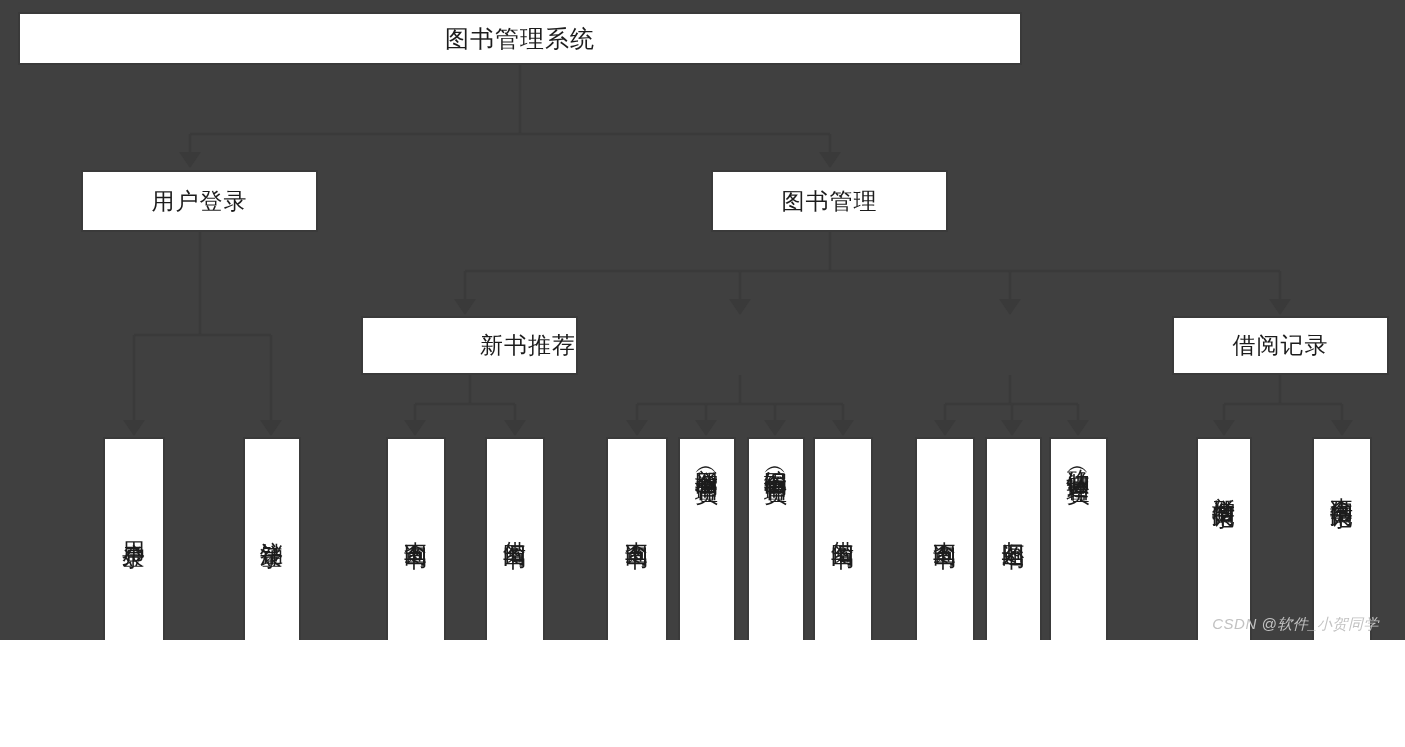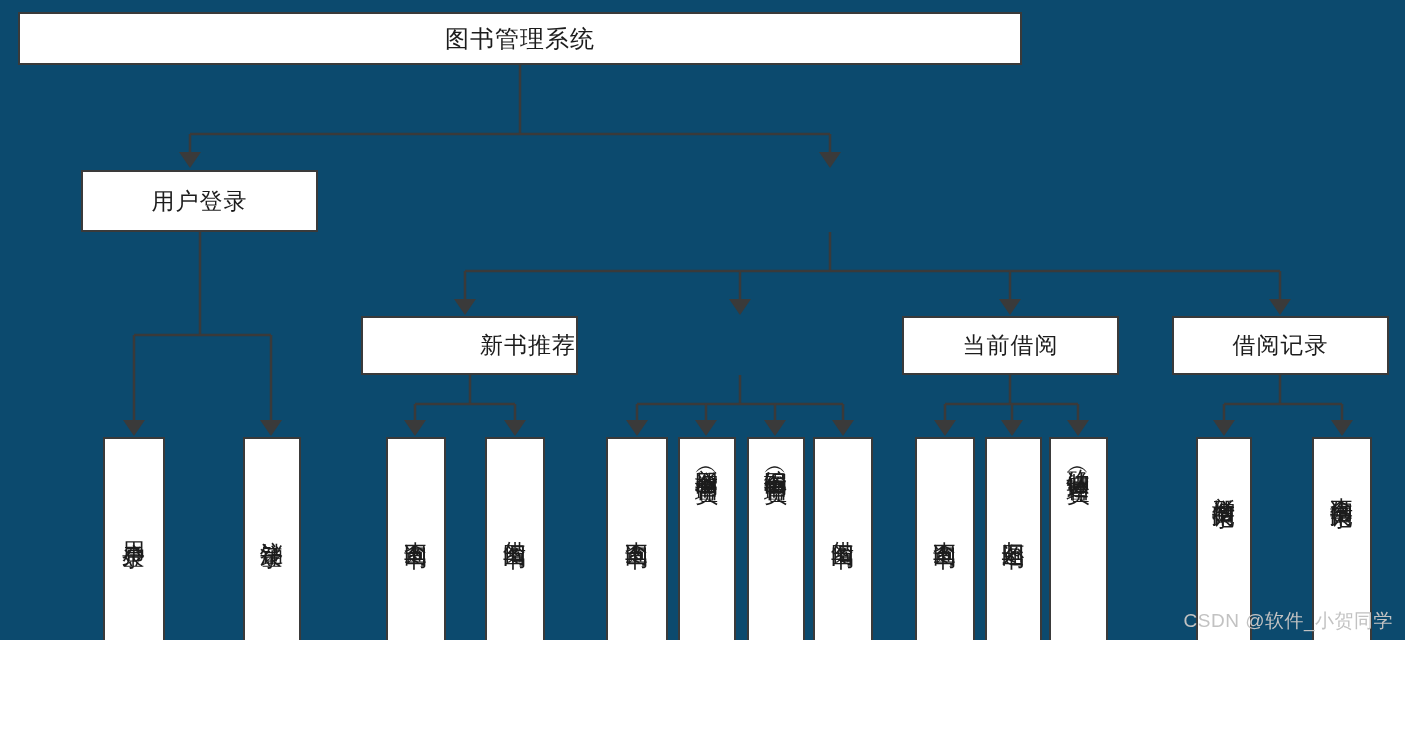--- a/index.html
+++ b/index.html
@@ -7,21 +7,21 @@
     padding: 0;
     background: #ffffff;
   }
   body {
     font-family: "Liberation Sans", "DejaVu Sans", sans-serif;
   }
   #canvas {
     position: relative;
     width: 1405px;
     height: 640px;
-    background: #0c4a6e;
+    background: #404040;
     overflow: hidden;
   }
   svg.connectors {
     position: absolute;
     left: 0;
     top: 0;
     width: 1405px;
     height: 747px;
     pointer-events: none;
   }
@@ -54,26 +54,27 @@
     line-height: 1.05;
     letter-spacing: 2px;
     white-space: nowrap;
     color: #1c1c1c;
   }
   .vtext.pad-top {
     margin-top: 72px;
   }
   .watermark {
     position: absolute;
-    right: 12px;
+    right: 26px;
     bottom: 6px;
-    font-size: 19px;
+    font-size: 15px;
     color: #c2c2c2;
     letter-spacing: 0.5px;
     white-space: nowrap;
+    font-style: italic;
   }
 </style>
 </head>
 <body>
 
 <div id="canvas">
 
   <svg class="connectors" viewBox="0 0 1405 747">
     <defs>
       <marker id="arrow" markerWidth="10" markerHeight="10" refX="3.2" refY="5" orient="auto" markerUnits="strokeWidth">
@@ -125,29 +126,29 @@
   </svg>
 
   <div class="node horizontal root" style="left:18px; top:12px; width:1004px; height:53px;">
     <span>图书管理系统</span>
   </div>
 
   <div class="node horizontal" style="left:81px; top:170px; width:237px; height:62px;">
     <span>用户登录</span>
   </div>
 
+  <div class="node horizontal" style="left:711px; top:170px; width:237px; height:62px;">
+    <span>图书管理</span>
+  </div>
 
   <div class="node horizontal" style="left:361px; top:316px; width:217px; height:59px;justify-content:flex-end;">
     <span>新书推荐</span>
   </div>
 
 
-  <div class="node horizontal" style="left:902px; top:316px; width:217px; height:59px;">
-    <span>当前借阅</span>
-  </div>
 
   <div class="node horizontal" style="left:1172px; top:316px; width:217px; height:59px;justify-content:center;">
     <span>借阅记录</span>
   </div>
 
   <div class="node vertical" style="left:103px; top:437px; width:62px; height:297px;">
     <span class="vtext pad-top">用户登录</span>
   </div>
 
   <div class="node vertical" style="left:243px; top:437px; width:58px; height:297px;">

